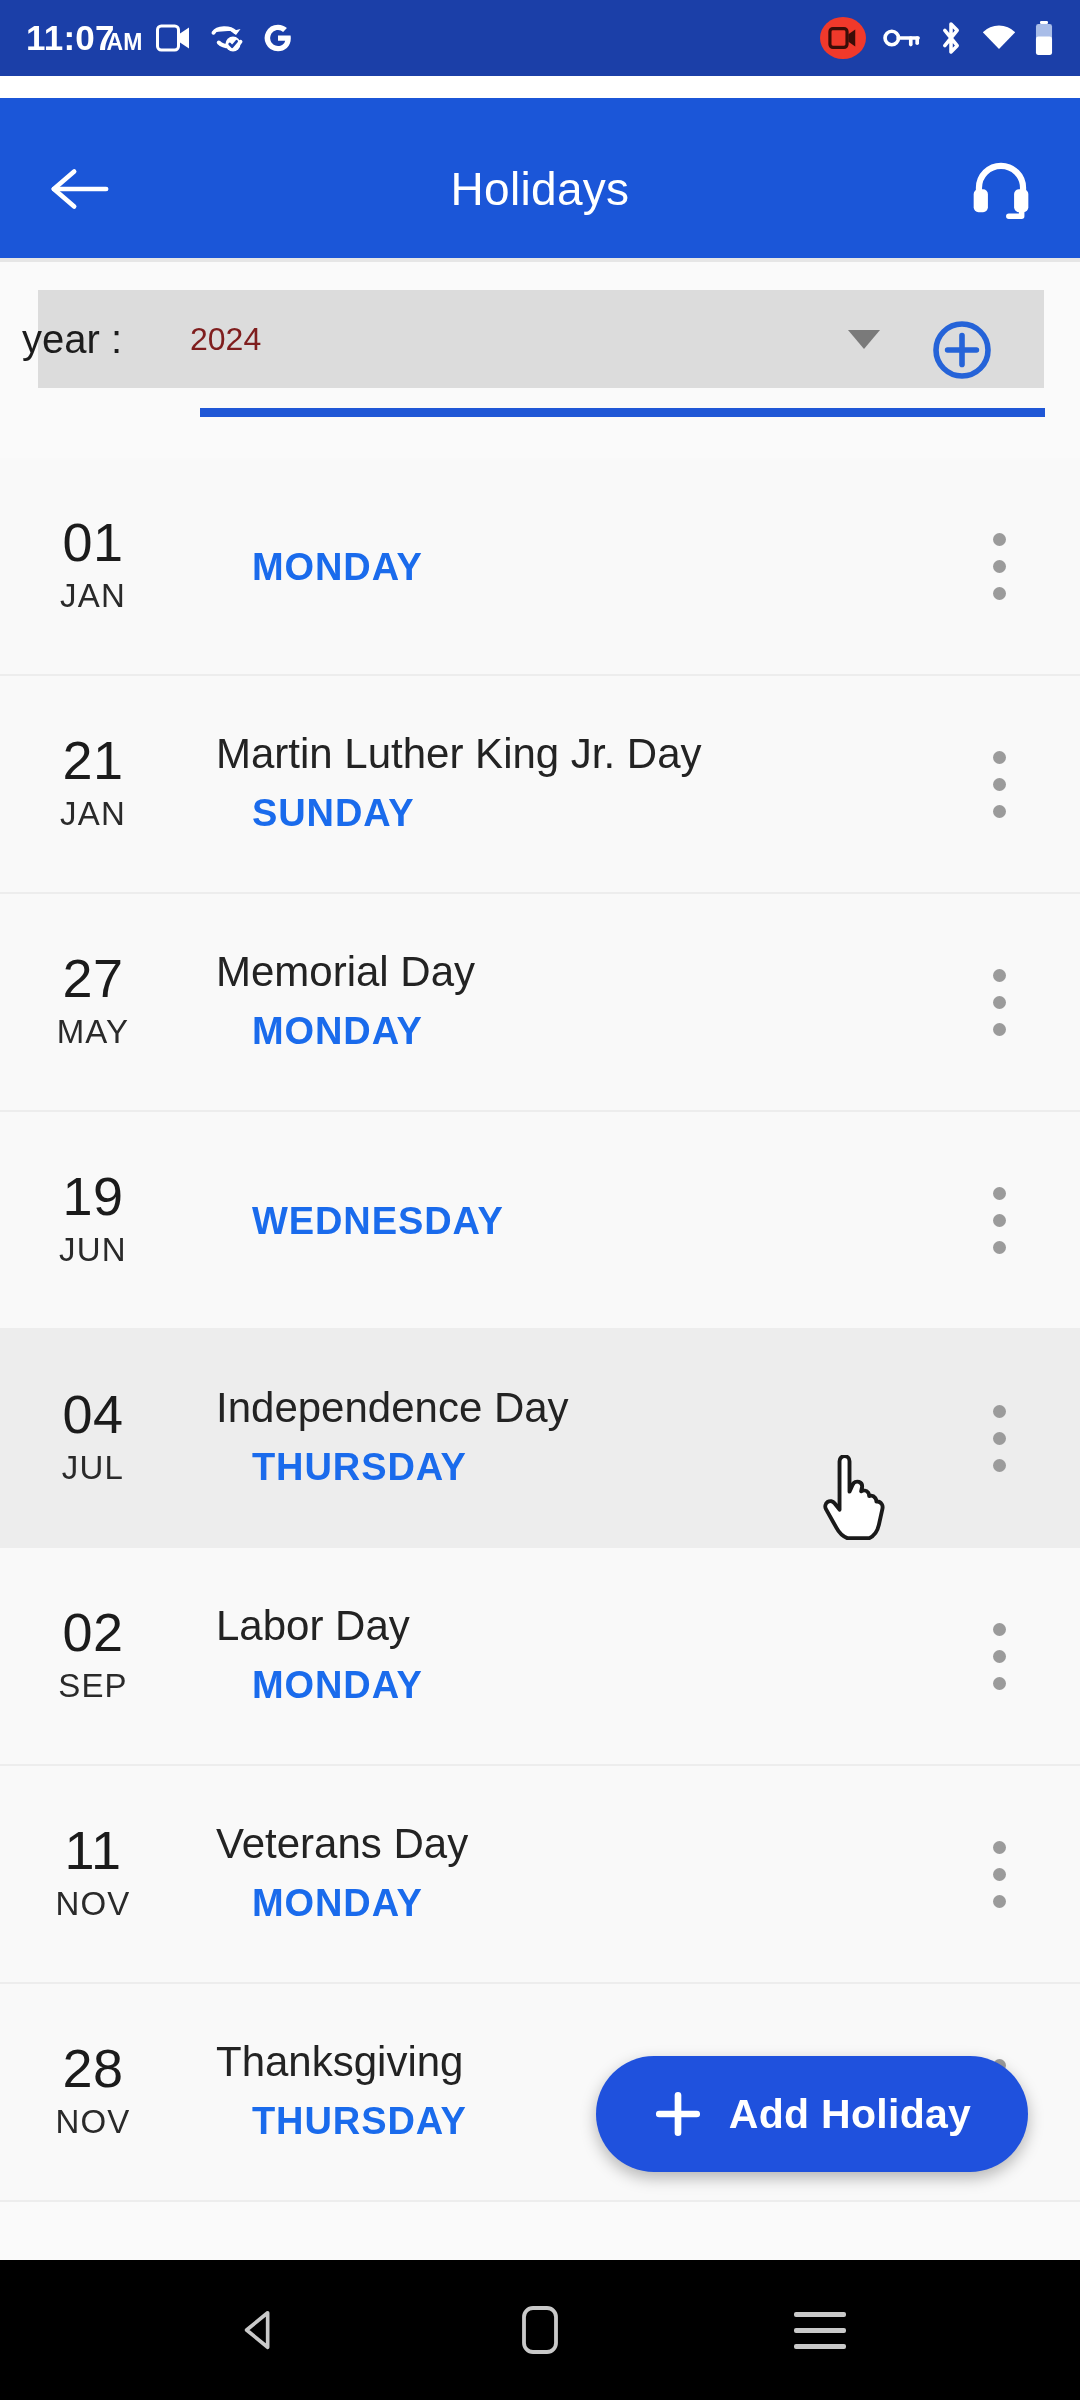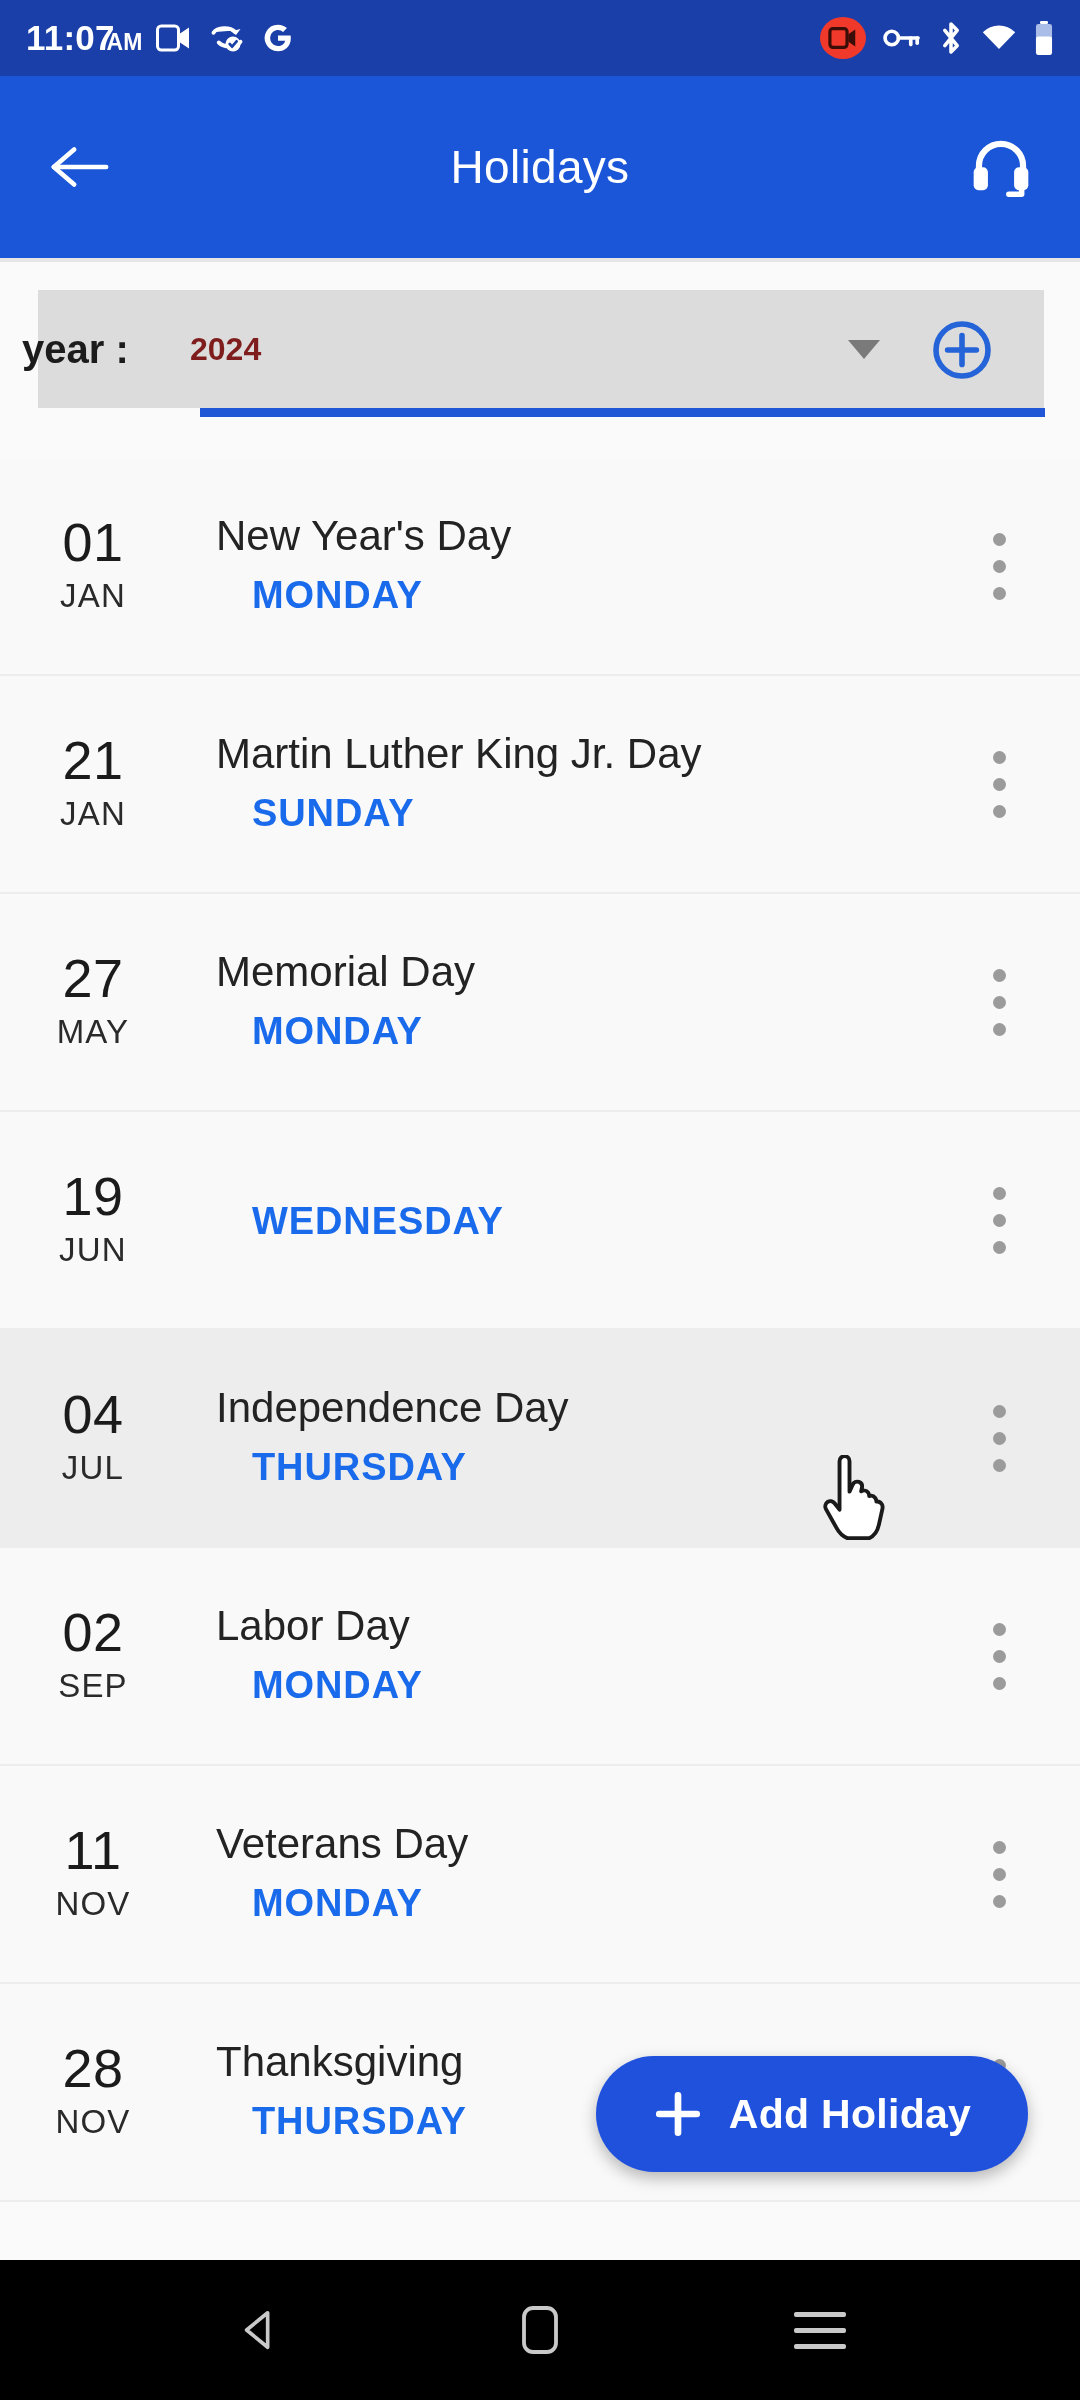--- a/index.html
+++ b/index.html
@@ -34,20 +34,21 @@
   }
 
   
   .app-bar {
     height:182px;
     background:#1b56d8;
     display:flex;
     align-items:center;
     padding:16px 42px;
     position:relative;
+    margin-top:22px;
   }
   .app-bar-title {
     position:absolute;
     left:0; right:0;
     text-align:center;
     color:#ffffff;
     font-size:46px;
     font-weight:400;
     letter-spacing:.3px;
     pointer-events:none;
@@ -68,25 +69,24 @@
   .year-row {
     position:relative;
     height:134px;
     margin:28px 0 0 0;
     padding-left:38px;
     padding-right:38px;
   }
   .year-field {
     position:absolute;
     left:38px; top:0;
-    width:1006px; height:118px;
+    width:1006px; height:98px;
     background:#dcdcdc;
     display:flex;
     align-items:center;
-    font-weight:bold;
   }
   .year-label {
     position:absolute;
     left:-16px;
     font-size:40px;
     color:#1c1c1c;
     white-space:nowrap;
   }
   .year-value {
     position:absolute;
@@ -313,21 +313,20 @@
   </div>
 
   <div class="holiday-list">
 
     <div class="holiday-row">
       <div class="date-col">
         <div class="date-day">01</div>
         <div class="date-mon">JAN</div>
       </div>
       <div class="info-col">
-        <div class="holiday-name">New Year's Day</div>
         <div class="holiday-weekday">MONDAY</div>
       </div>
       <div class="kebab">
         <i></i>
           <i></i>
           <i></i>
       </div>
     </div>
 
     <div class="holiday-row">

